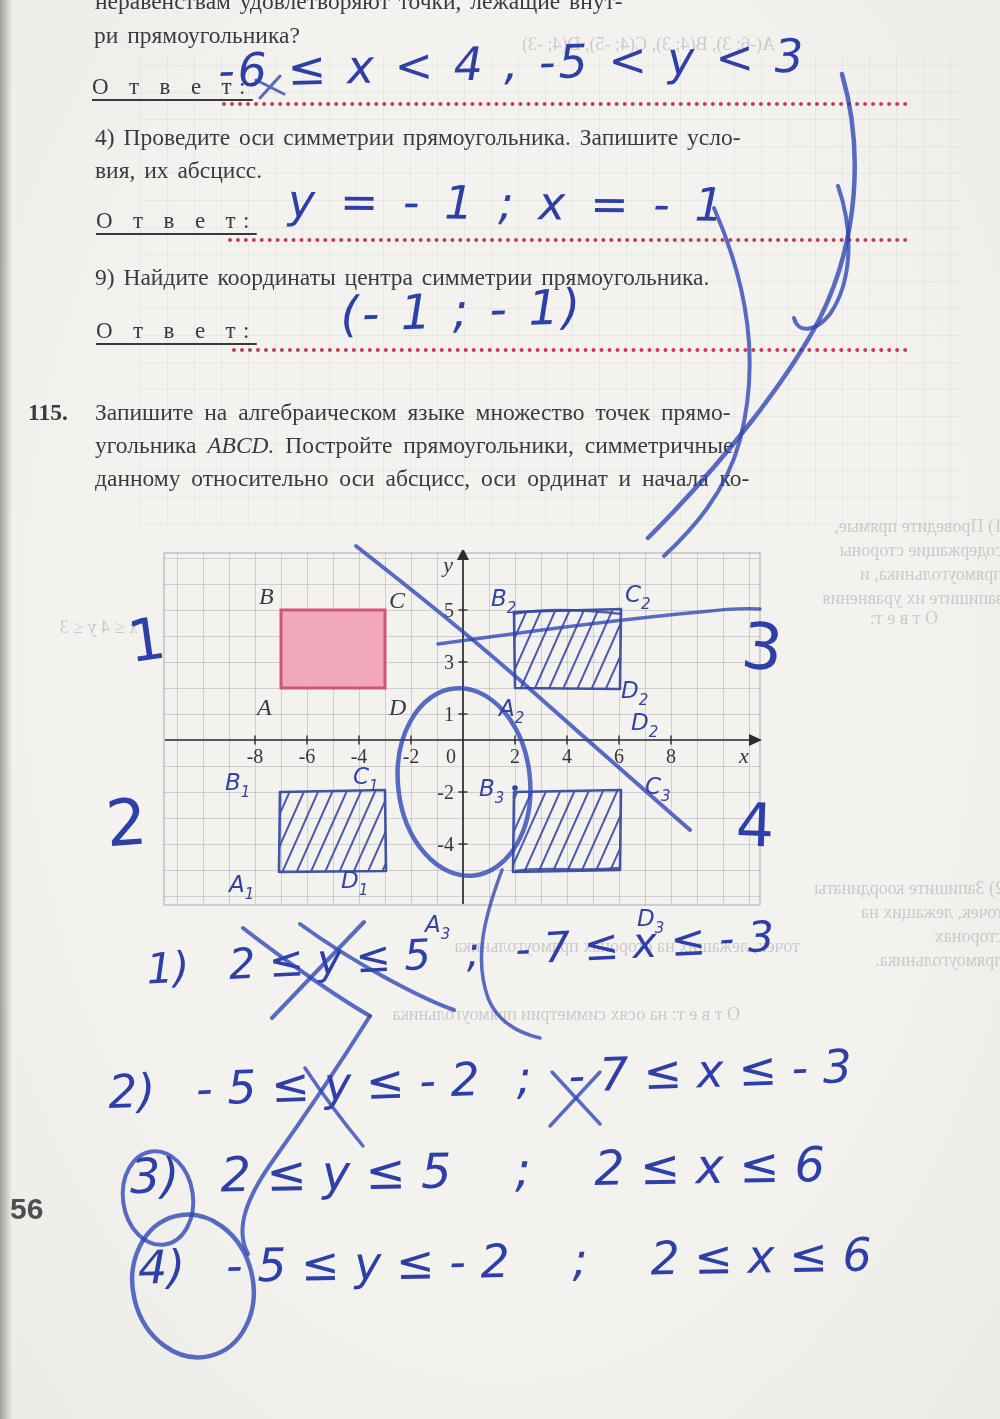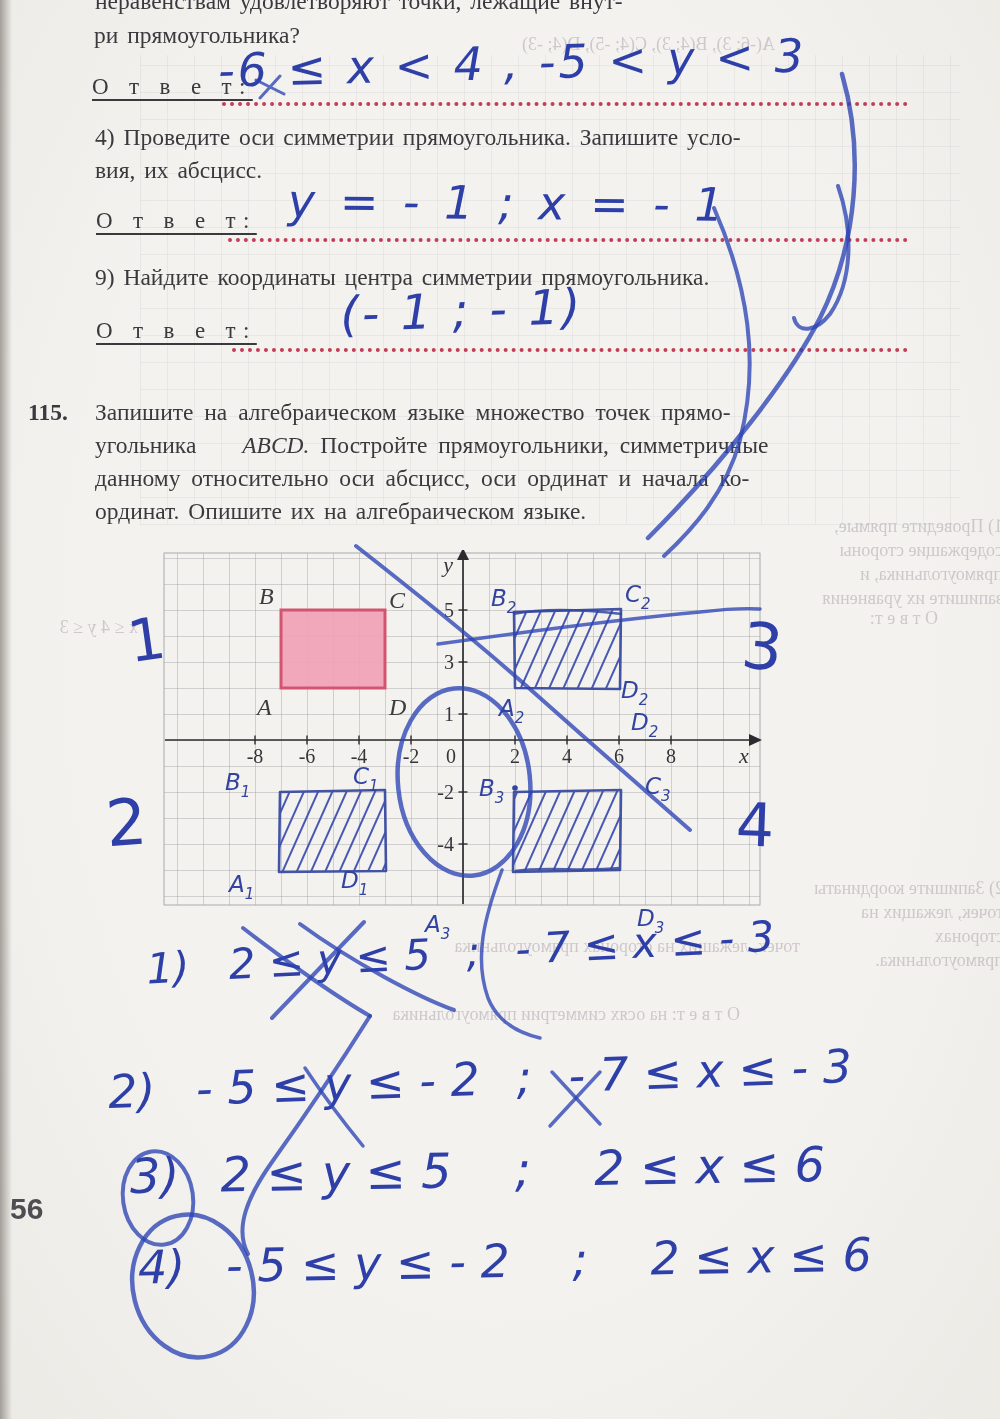--- a/index.html
+++ b/index.html
@@ -7,21 +7,21 @@
         background:#f2f0ec;
         background-image:radial-gradient(ellipse at 50% 45%, #f4f2ef 60%, #eceae5 100%);
         font-family:"Liberation Serif", serif;color:#3a3a3e;}
   .edge-left{position:absolute;left:0;top:0;width:12px;height:100%;z-index:4;
         background:linear-gradient(90deg, rgba(88,82,76,.5), rgba(88,82,76,0));}
   .faint-grid{position:absolute;left:140px;top:55px;width:820px;height:470px;z-index:1;opacity:.30;
         background-image:repeating-linear-gradient(0deg, rgba(130,140,150,.35) 0 1px, transparent 1px 27px),
                          repeating-linear-gradient(90deg, rgba(130,140,150,.35) 0 1px, transparent 1px 27px);}
   .print{position:absolute;font-size:23.5px;line-height:33px;color:#3a3a3e;word-spacing:3px;z-index:5;white-space:nowrap;}
   .pbold{font-weight:bold;}
-  .pitalic{font-style:italic;margin-left:35px;}
+  .pitalic{font-style:italic;}
   .otvet{position:absolute;font-size:23px;letter-spacing:.32em;z-index:5;white-space:nowrap;
         text-decoration:underline;text-underline-offset:5px;}
   .dotline{position:absolute;height:6px;border-bottom:4px dotted #c43d55;z-index:4;}
   .hand{position:absolute;font-family:"DejaVu Sans", sans-serif;font-style:italic;color:#2e40a8;z-index:20;white-space:nowrap;}
   .hrow span{display:inline-block;}
   .hnum{margin-right:26px;}
   .hsep{margin:0 22px;}
   .digit{position:absolute;font-family:"DejaVu Sans", sans-serif;color:#2e40a8;z-index:20;}
   .bleed{position:absolute;color:#b0a5ae;opacity:.55;transform:scaleX(-1);filter:blur(.6px);
         font-size:18px;line-height:24px;z-index:2;font-family:"Liberation Serif", serif;}
@@ -70,21 +70,20 @@
   <div class="dotline" style="left:232px;top:342px;width:676px;"></div>
 
   <div class="print pbold" style="left:28px;top:396px;font-family:Liberation Serif, serif;">115.</div>
   <div class="print" style="left:95px;top:396px;word-spacing:5px;">Запишите на алгебраическом языке множество точек прямо-</div>
   <div class="print" style="left:95px;top:429px;word-spacing:5px;">
     <span>угольника</span>
     <span class="pitalic">ABCD.</span>
     <span>Постройте прямоугольники, симметричные</span>
   </div>
   <div class="print" style="left:95px;top:462px;word-spacing:5px;">данному относительно оси абсцисс, оси ординат и начала ко-</div>
-  <div class="print" style="left:95px;top:495px;">ординат. Опишите их на алгебраическом языке.</div>
 
   <div class="hand" style="left:218px;top:36px;font-size:46px;letter-spacing:3px;transform:rotate(-1.5deg);">-6 ≤ x &lt; 4 ,  -5 &lt; y &lt; 3</div>
   <div class="hand" style="left:288px;top:176px;font-size:46px;letter-spacing:5px;transform:rotate(.5deg);">y = - 1 ;   x = - 1</div>
   <div class="hand" style="left:340px;top:282px;font-size:48px;letter-spacing:3px;transform:rotate(-2deg);">(- 1 ; - 1)</div>
 
   <svg id="figure" width="600" height="395" viewBox="0 0 600 395">
     <defs>
       <pattern id="grid" width="26" height="26" patternUnits="userSpaceOnUse" patternTransform="translate(14,8)">
         <path d="M26,0 H0 V26" fill="none" stroke="#9a9aa0" stroke-width="0.8"></path>
       </pattern>

